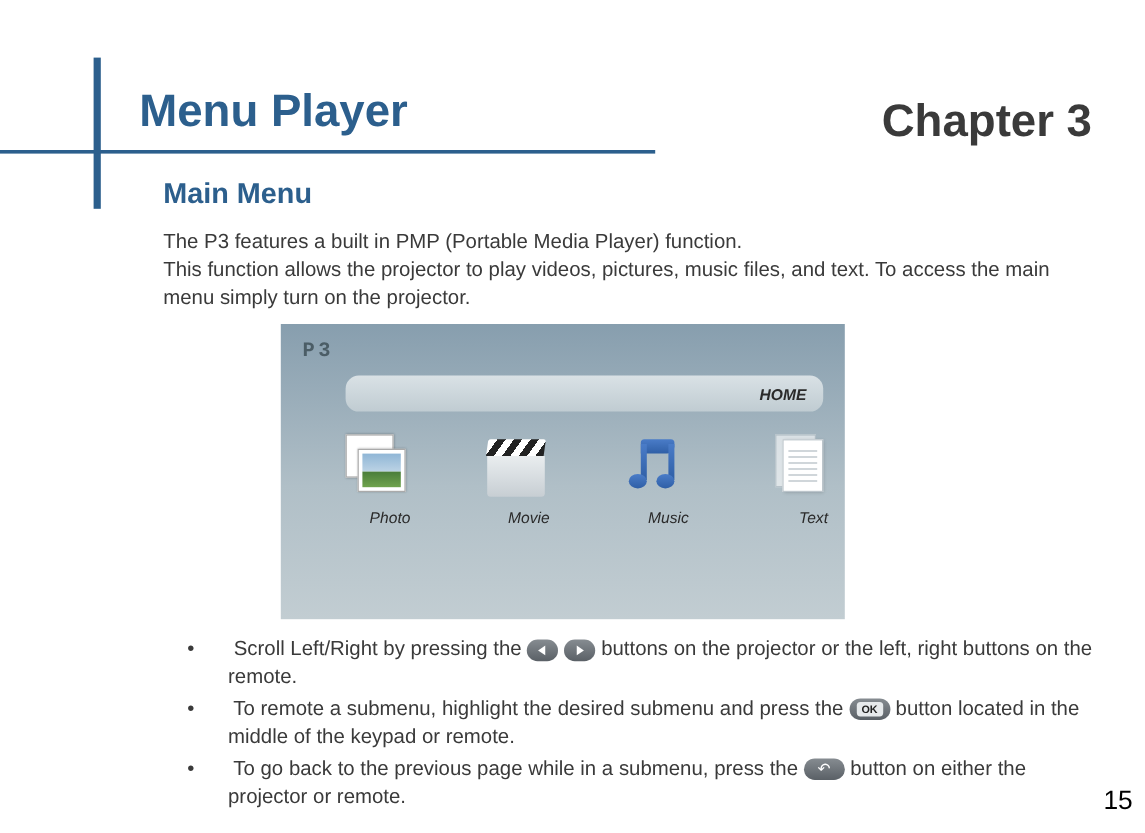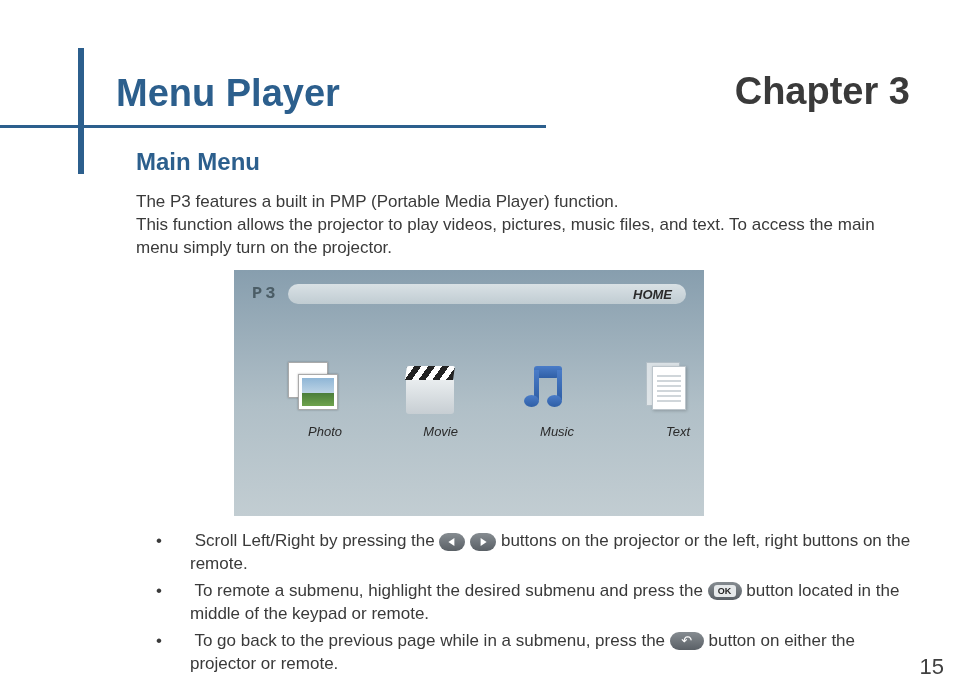--- a/index.html
+++ b/index.html
@@ -32,21 +32,21 @@
     left: 116px;
     top: 72px;
     font-size: 38px;
     font-weight: bold;
     color: #2c5f8d;
     font-family: "Century Gothic", Arial, sans-serif;
   }
   .chapter-title-right {
     position: absolute;
     right: 44px;
-    top: 70px;
+    top: 80px;
     font-size: 38px;
     font-weight: bold;
     color: #3a3a3a;
     font-family: "Century Gothic", Arial, sans-serif;
   }
   .section-title {
     position: absolute;
     left: 136px;
     top: 148px;
     font-size: 24px;
@@ -82,31 +82,32 @@
   .screenshot .p3logo {
     font-family: "Courier New", monospace;
     font-weight: bold;
     letter-spacing: 3px;
     font-size: 17px;
     color: #4b5d66;
     margin-right: 10px;
   }
   .screenshot .pill {
     flex: 1;
-    height: 20px;
+    height: 30px;
     border-radius: 11px;
     background: linear-gradient(180deg, #d9e1e5 0%, #c0ccd2 100%);
     display: flex;
     align-items: center;
     justify-content: flex-end;
     padding-right: 14px;
     font-weight: bold;
     font-style: italic;
     font-size: 13px;
     color: #2a2a2a;
+    margin-top: 29px;
   }
   .icon-row {
     position: absolute;
     top: 92px;
     left: 30px;
     display: flex;
     gap: 38px;
   }
   .menu-item {
     display: flex;
@@ -260,21 +261,21 @@
     position: absolute; inset: 0;
     color: #fff;
     font-size: 13px;
     display: flex; align-items: center; justify-content: center;
   }
   .page-number {
     position: absolute;
     right: 10px;
     bottom: 14px;
     font-size: 22px;
-    color: #404040;
+    color: #000000;
   }
 </style>
 </head>
 <body>
 
 <div class="vrule"></div>
 <div class="hrule"></div>
 
 <div class="chapter-title-left">Menu Player</div>
 <div class="chapter-title-right">Chapter 3</div>

